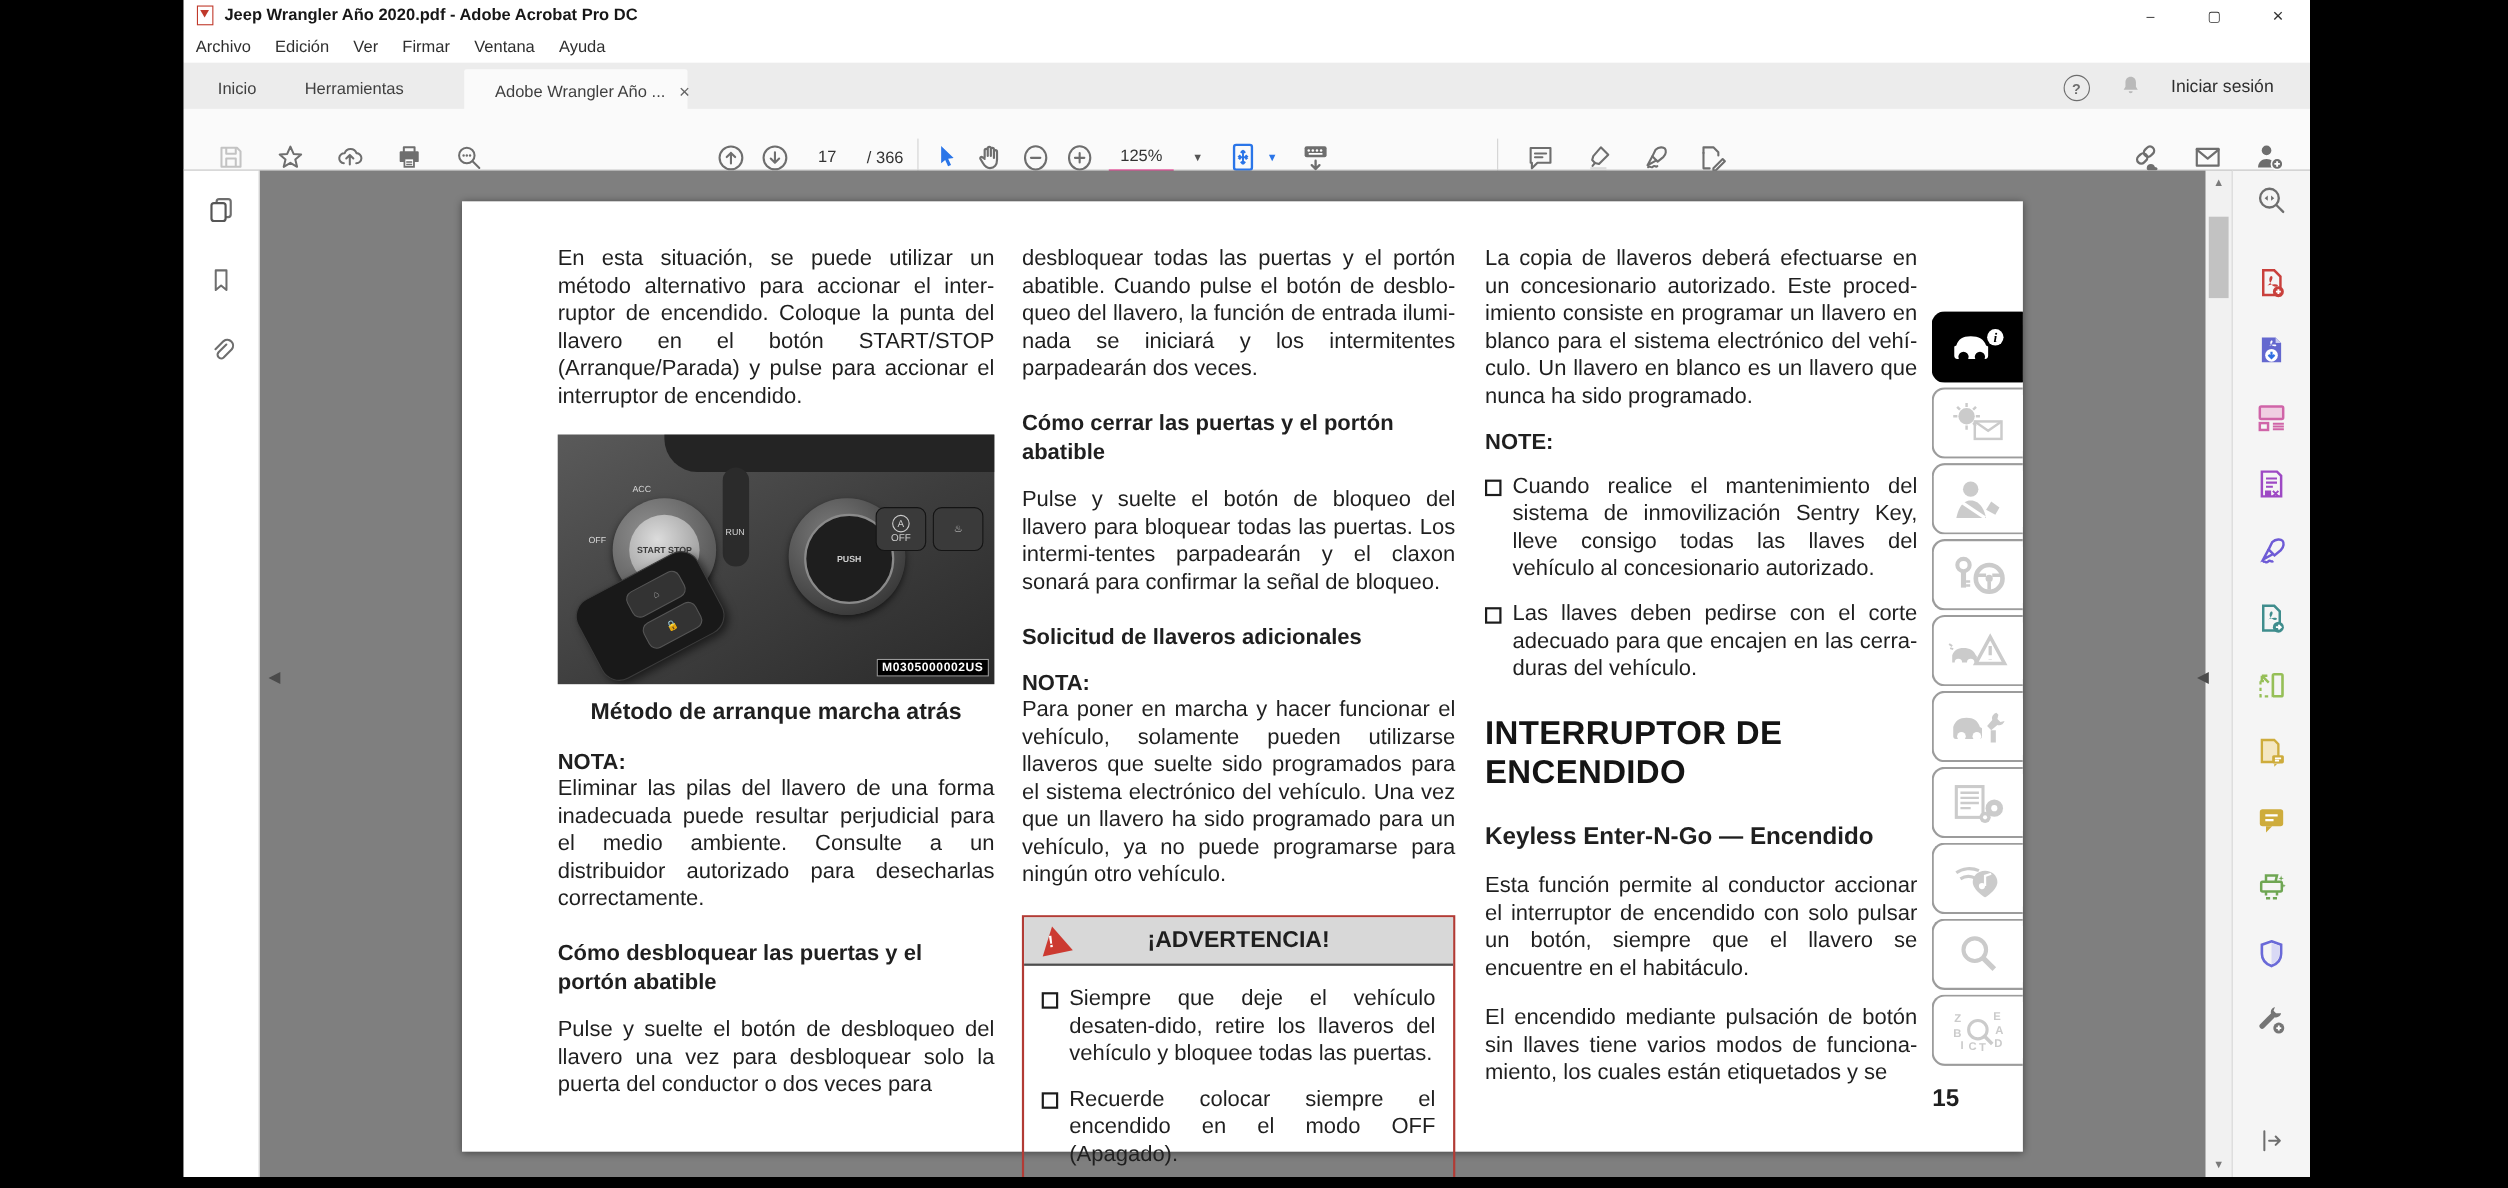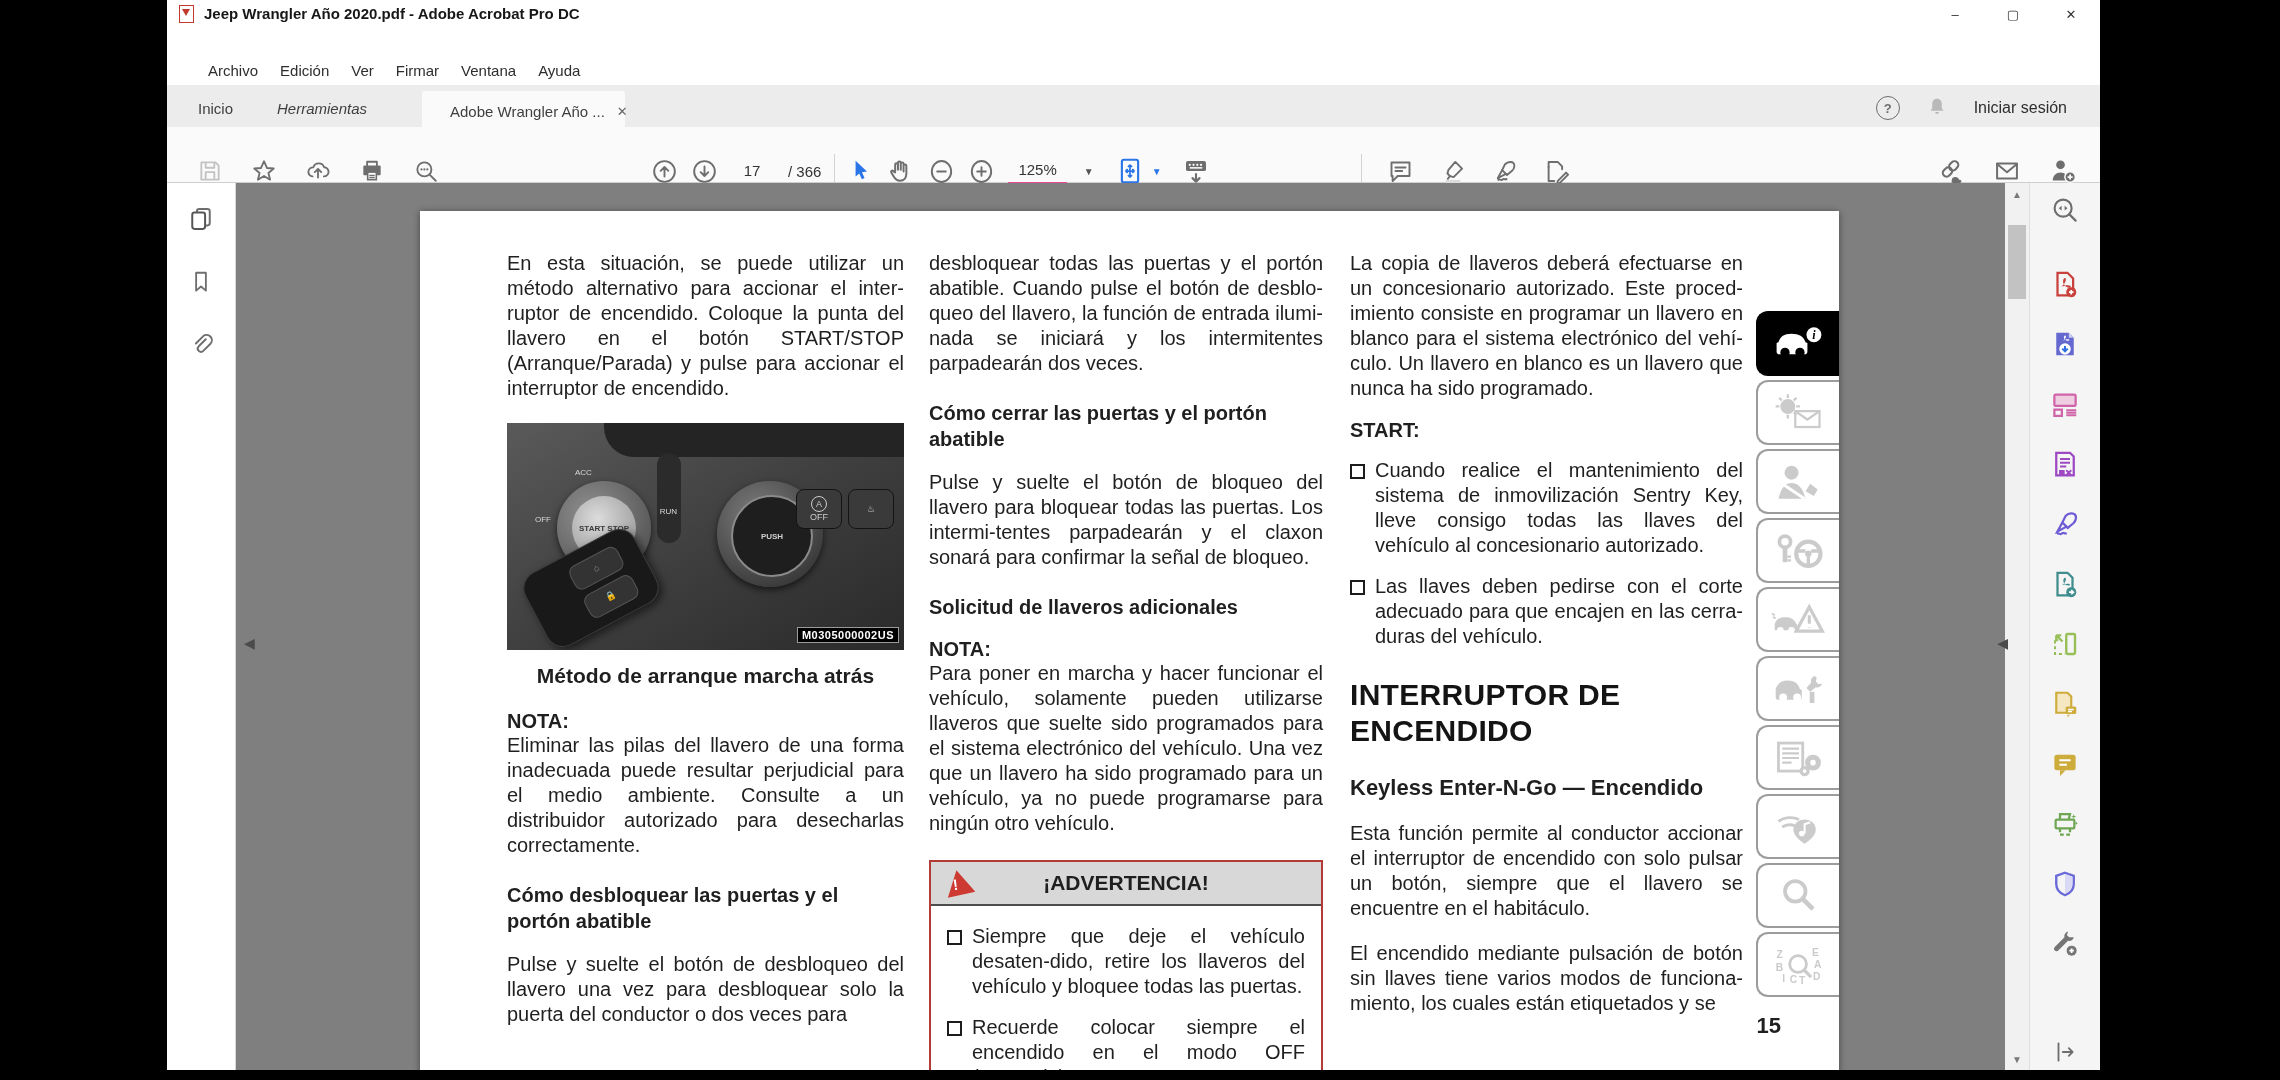--- a/index.html
+++ b/index.html
@@ -12,21 +12,21 @@
   .titlebar{height:28px;position:relative;background:#fff;flex:none;}
   .pdficon{position:absolute;left:12px;top:5px;width:13px;height:16px;border:1.5px solid #c0392b;background:#fff;}
   .pdficon::after{content:"";position:absolute;left:2px;top:3px;border-left:4px solid transparent;
           border-right:4px solid transparent;border-top:7px solid #c0392b;}
   .wintitle{position:absolute;left:37px;top:5px;font-size:15px;font-weight:bold;color:#171717;white-space:nowrap;}
   .winctrls{position:absolute;right:0;top:0;display:flex;height:28px;}
   .winbtn{width:58px;height:28px;display:flex;align-items:center;justify-content:center;
           font-size:13px;color:#333;cursor:default;}
 
   
-  .menubar{height:29px;display:flex;align-items:center;padding-left:30px;background:#fff;flex:none;margin-top:28px;}
+  .menubar{height:29px;display:flex;align-items:center;padding-left:0;background:#fff;flex:none;}
   .menuitem{padding:0 11px;font-size:15px;color:#2e2e2e;}
 
   
   .tabbar{height:42px;background:#ececec;position:relative;flex:none;font-size:15px;color:#3f3f3f;}
   .tab-plain{position:absolute;top:0;height:46px;display:flex;align-items:center;}
   .tab-active{position:absolute;left:255px;top:6px;width:203px;height:40px;background:#fafafa;
           display:flex;align-items:center;border-radius:2px 2px 0 0;}
   .tab-active .lbl{margin-left:28px;color:#3f3f3f;white-space:nowrap;}
   .tab-close{margin-left:12px;color:#666;font-size:13px;}
   .tabbar-right{position:absolute;right:33px;top:0;height:46px;display:flex;align-items:center;gap:26px;}
@@ -143,21 +143,21 @@
     <span class="menuitem">Archivo</span>
     <span class="menuitem">Edición</span>
     <span class="menuitem">Ver</span>
     <span class="menuitem">Firmar</span>
     <span class="menuitem">Ventana</span>
     <span class="menuitem">Ayuda</span>
   </div>
 
   <div class="tabbar">
     <div class="tab-plain" style="left:31px;">Inicio</div>
-    <div class="tab-plain" style="left:110px;font-style:italic;">Herramientas</div>
+    <div class="tab-plain" style="left:110px;">Herramientas</div>
     <div class="tab-active">
       <span class="lbl">Adobe Wrangler Año ...</span>
       <span class="tab-close">✕</span>
     </div>
     <div class="tabbar-right">
       <span class="help-circ">?</span>
       <span>
         <svg width="22" height="22" viewBox="0 0 24 24">
               <path d="M12 3c3.2 0 5.2 2.4 5.2 5.5V13l1.8 3H5l1.8-3V8.5C6.8 5.4 8.8 3 12 3z" fill="#b9b9b9"></path>
               <path d="M10 17.5a2 2 0 0 0 4 0z" fill="#b9b9b9"></path>
@@ -413,21 +413,21 @@
               <div class="bullet">
                 <span class="sq"></span>
                 <span class="bodytext">Recuerde colocar siempre el encendido en el modo OFF (Apagado).</span>
               </div>
             </div>
           </div>
         </div>
 
         <div class="col c3">
           <div class="bodytext">La copia de llaveros deberá efectuarse en un concesionario autorizado. Este proced-imiento consiste en programar un llavero en blanco para el sistema electrónico del vehí-culo. Un llavero en blanco es un llavero que nunca ha sido programado.</div>
-          <div class="note-label" style="margin-top:18px;">START:</div>
+          <div class="note-label" style="margin-top:18px;">NOTE:</div>
           <div class="bullet">
             <span class="sq"></span>
             <span class="bodytext">Cuando realice el mantenimiento del sistema de inmovilización Sentry Key, lleve consigo todas las llaves del vehículo al concesionario autorizado.</span>
           </div>
           <div class="bullet">
             <span class="sq"></span>
             <span class="bodytext">Las llaves deben pedirse con el corte adecuado para que encajen en las cerra-duras del vehículo.</span>
           </div>
           <div class="h-big">INTERRUPTOR DE ENCENDIDO</div>
           <div class="h-keyless">Keyless Enter-N-Go — Encendido</div>

